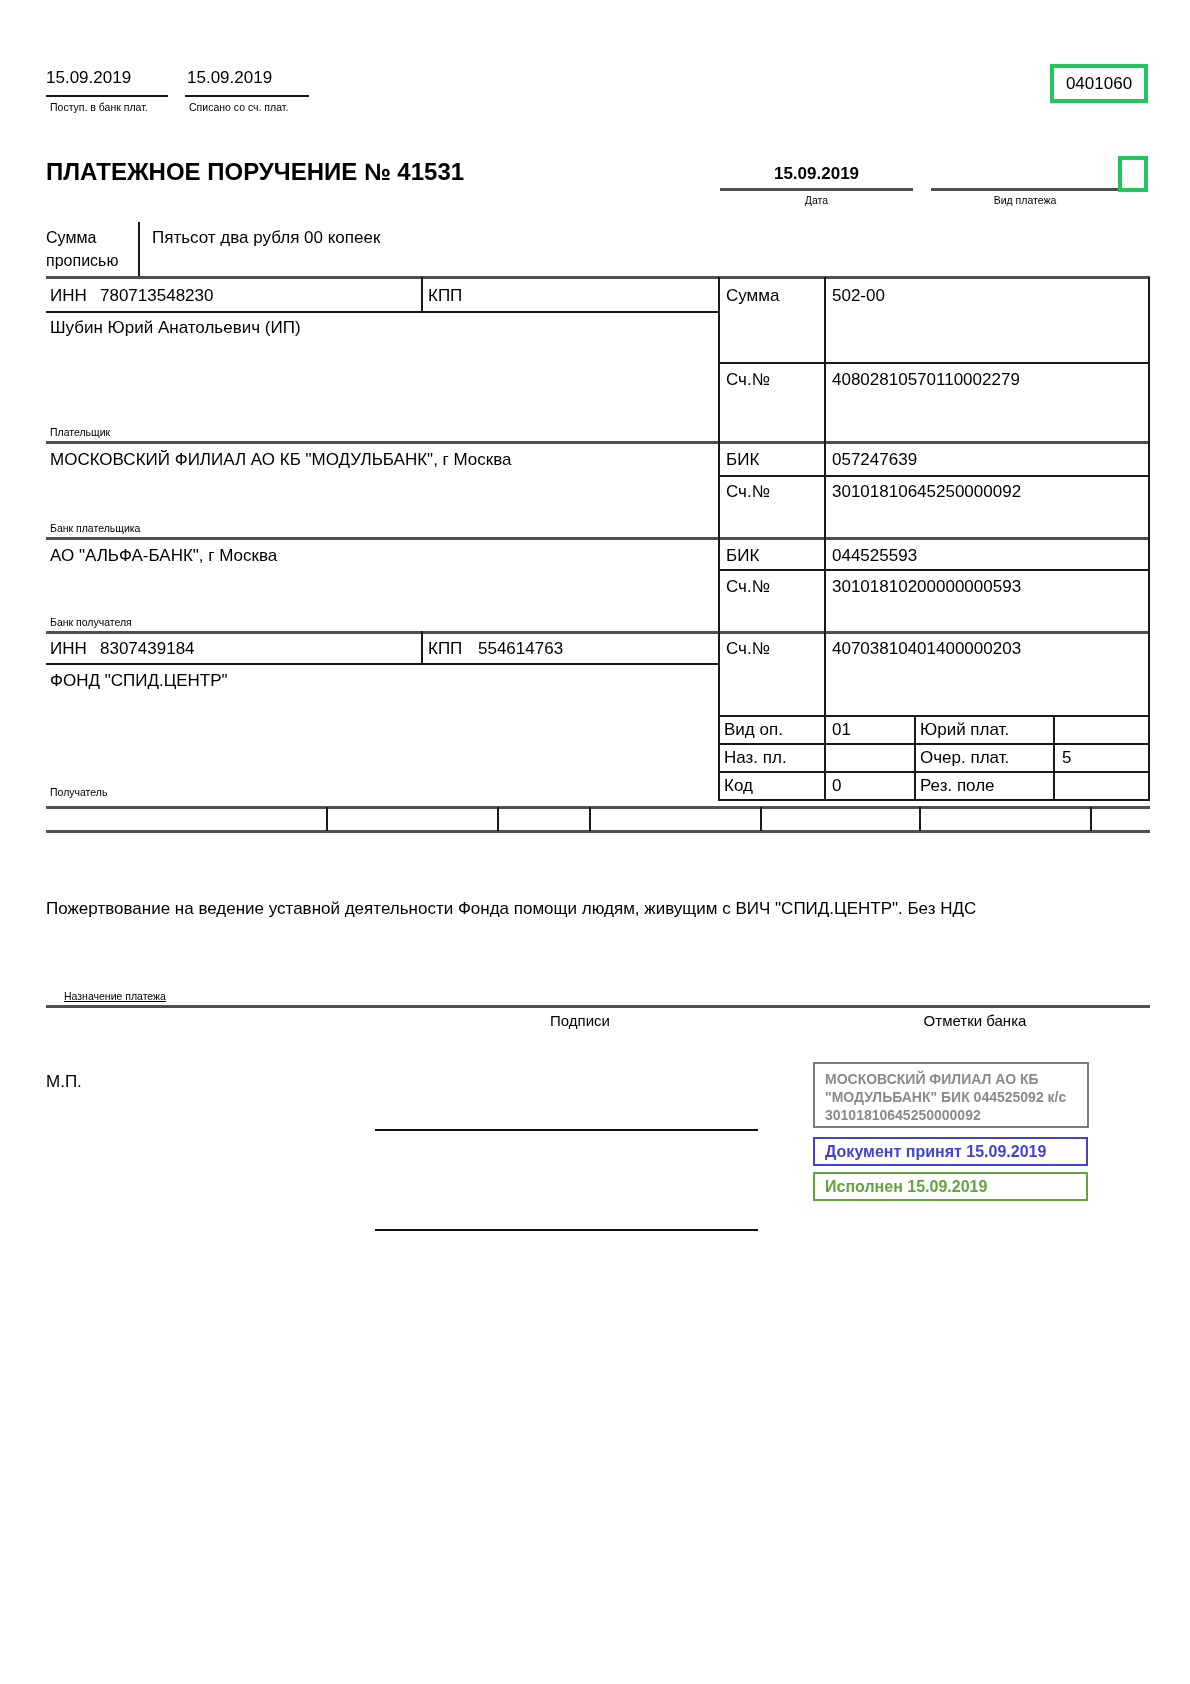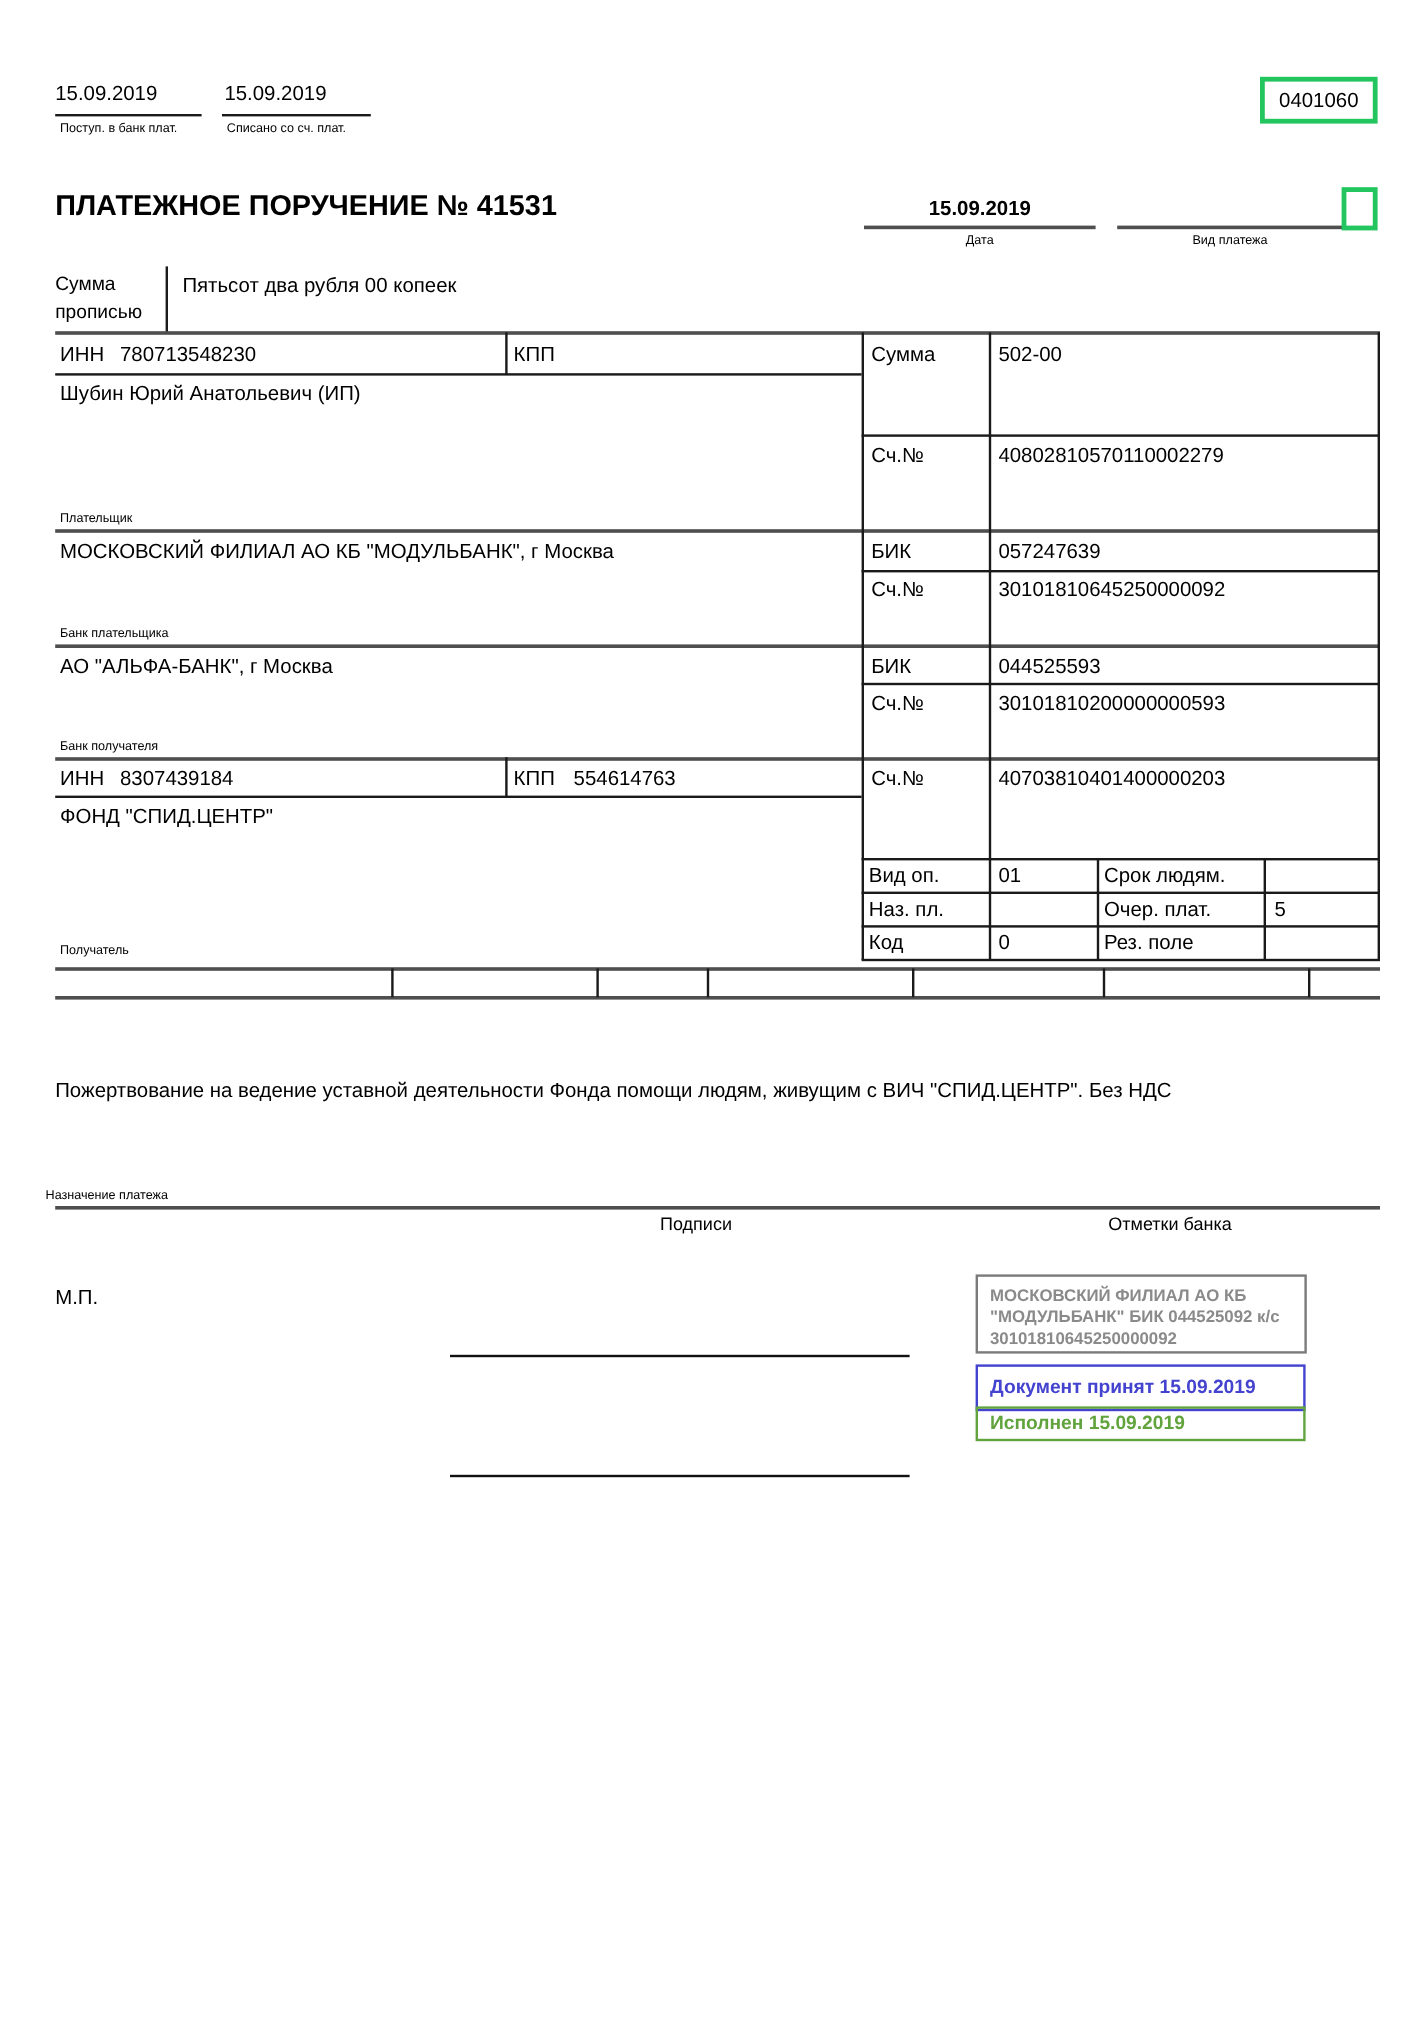--- a/index.html
+++ b/index.html
@@ -12,21 +12,21 @@
   .hl{position:absolute;height:2px;background:#1a1a1a;}
   .hl.tk{height:3px;background:#4f4f4f;}
   .vl{position:absolute;width:2px;background:#1a1a1a;}
   .box{position:absolute;border:4px solid #22c55e;box-sizing:border-box;}
   #form-code-box{left:1050px;top:64px;width:98px;height:39px;display:flex;align-items:center;justify-content:center;font-size:17px;}
   #status-box{left:1118px;top:156px;width:30px;height:36px;}
   #amount-words-label{left:46px;top:226px;width:92px;white-space:normal;font-size:16px;line-height:1.45;}
   #gray-stamp{left:813px;top:1062px;width:276px;height:66px;border:2px solid #7b7b7b;
       padding:6px 10px;box-sizing:border-box;position:absolute;
       font-size:14px;font-weight:bold;color:#8a8a8a;line-height:1.3;white-space:normal;}
-  #accepted-stamp{left:813px;top:1137px;width:275px;height:39px;border:2px solid #4343cf;color:#4343cf;
+  #accepted-stamp{left:813px;top:1137px;width:275px;height:29px;border:2px solid #4343cf;color:#4343cf;
       position:absolute;box-sizing:border-box;display:flex;align-items:center;padding-left:10px;
       font-size:16px;font-weight:bold;}
   #executed-stamp{left:813px;top:1172px;width:275px;height:29px;border:2px solid #61a33c;color:#61a33c;
       position:absolute;box-sizing:border-box;display:flex;align-items:center;padding-left:10px;
       font-size:16px;font-weight:bold;}
   .sig{position:absolute;height:2px;background:#111;}
 </style>
 </head>
 <body>
 
@@ -105,41 +105,41 @@
   <div class="t" style="left:100px;top:639px;">8307439184</div>
   <div class="t" style="left:428px;top:639px;">КПП</div>
   <div class="t" style="left:478px;top:639px;">554614763</div>
   <div class="t" style="left:726px;top:639px;">Сч.№</div>
   <div class="t" style="left:832px;top:639px;">40703810401400000203</div>
   <div class="t" style="left:50px;top:671px;">ФОНД "СПИД.ЦЕНТР"</div>
   <div class="t s" style="left:50px;top:786px;">Получатель</div>
 
   <div class="t" style="left:724px;top:720px;">Вид оп.</div>
   <div class="t" style="left:832px;top:720px;">01</div>
-  <div class="t" style="left:920px;top:720px;">Срок людям.</div>
+  <div class="t" style="left:920px;top:720px;">Юрий плат.</div>
   <div class="t" style="left:1062px;top:720px;"></div>
   <div class="t" style="left:724px;top:748px;">Наз. пл.</div>
   <div class="t" style="left:832px;top:748px;"></div>
   <div class="t" style="left:920px;top:748px;">Очер. плат.</div>
   <div class="t" style="left:1062px;top:748px;">5</div>
   <div class="t" style="left:724px;top:776px;">Код</div>
   <div class="t" style="left:832px;top:776px;">0</div>
   <div class="t" style="left:920px;top:776px;">Рез. поле</div>
 
   <div class="hl tk" style="left:46px;top:806px;width:1104px;"></div>
   <div class="hl tk" style="left:46px;top:830px;width:1104px;"></div>
   <div class="vl" style="left:326px;top:807px;height:24px;"></div>
   <div class="vl" style="left:497px;top:807px;height:24px;"></div>
   <div class="vl" style="left:589px;top:807px;height:24px;"></div>
   <div class="vl" style="left:760px;top:807px;height:24px;"></div>
   <div class="vl" style="left:919px;top:807px;height:24px;"></div>
   <div class="vl" style="left:1090px;top:807px;height:24px;"></div>
 
   <div class="t" style="left:46px;top:899px;">Пожертвование на ведение уставной деятельности Фонда помощи людям, живущим с ВИЧ "СПИД.ЦЕНТР". Без НДС</div>
-  <div class="t s" style="left:38px;top:990px;">Назначение платежа</div>
+  <div class="t s" style="left:64px;top:990px;text-decoration:underline;">Назначение платежа</div>
   <div class="hl tk" style="left:46px;top:1005px;width:1104px;"></div>
 
   <div class="t c" style="left:480px;top:1012px;width:200px;font-size:15px;">Подписи</div>
   <div class="t c" style="left:880px;top:1012px;width:190px;font-size:15px;">Отметки банка</div>
   <div class="t" style="left:46px;top:1072px;">М.П.</div>
 
   <div id="gray-stamp">
     <span>МОСКОВСКИЙ ФИЛИАЛ АО КБ "МОДУЛЬБАНК" БИК 044525092 к/с 30101810645250000092</span>
   </div>
   <div class="sig" style="left:375px;top:1129px;width:383px;"></div>

